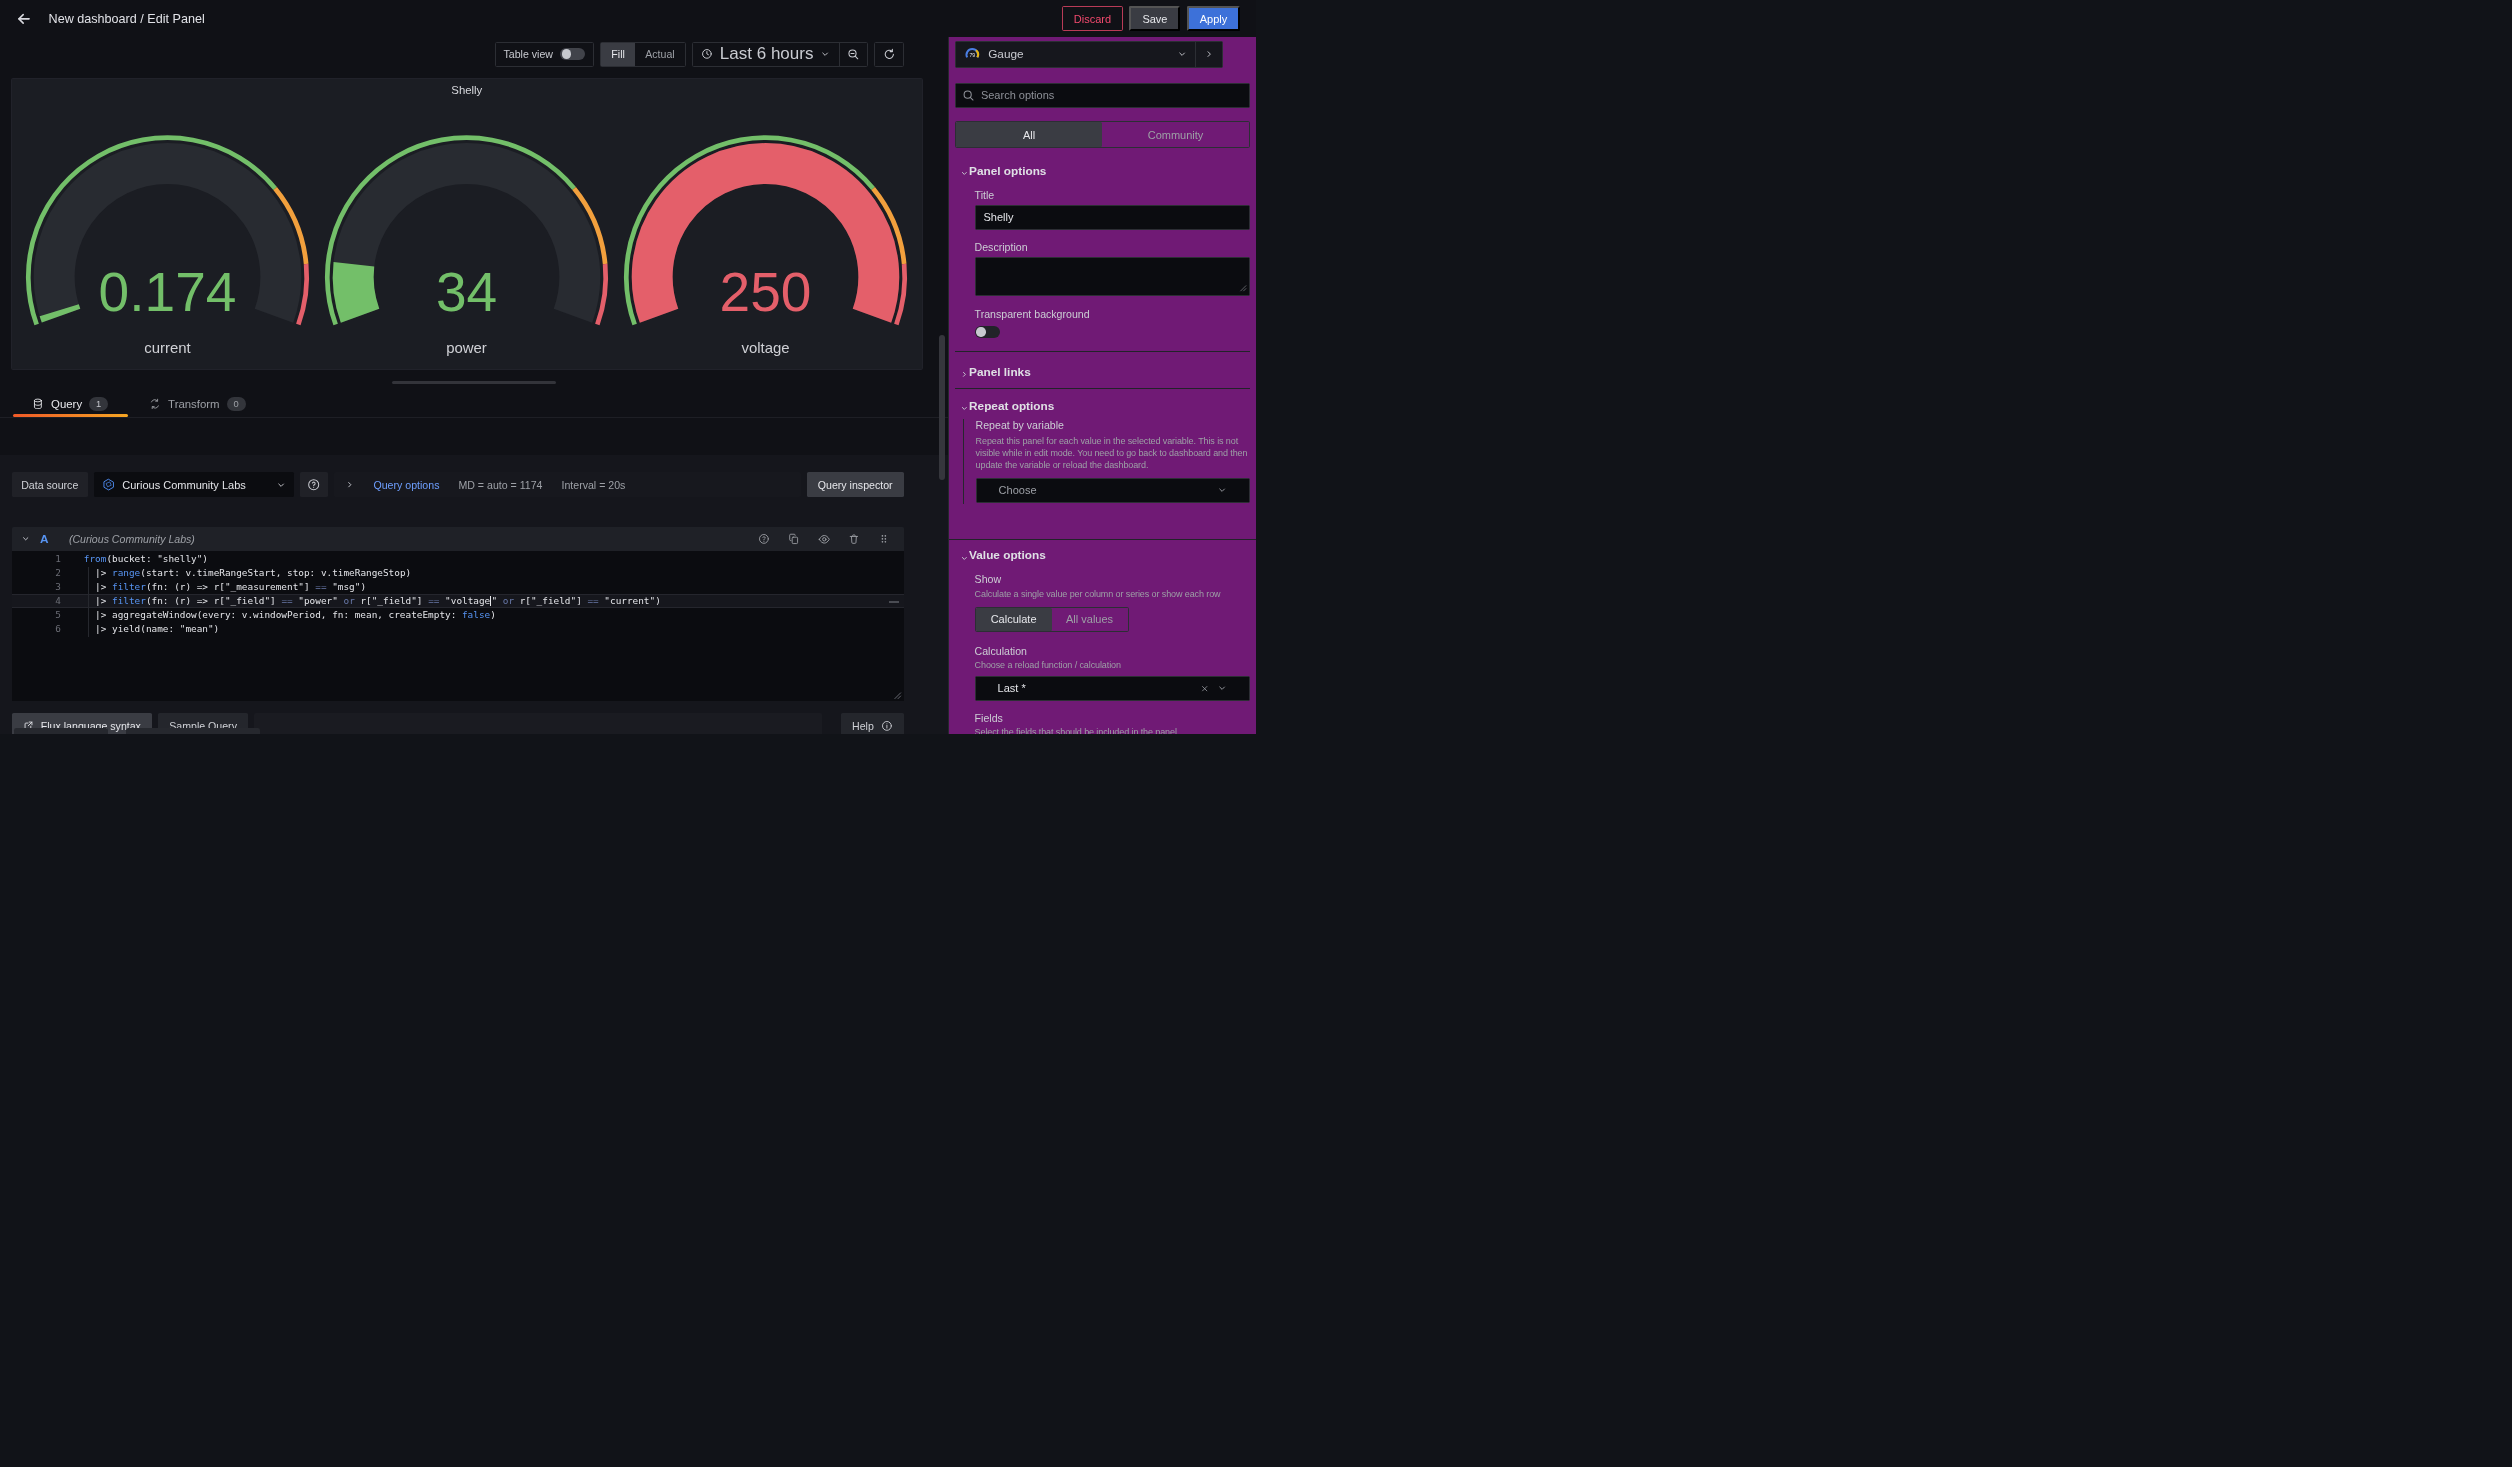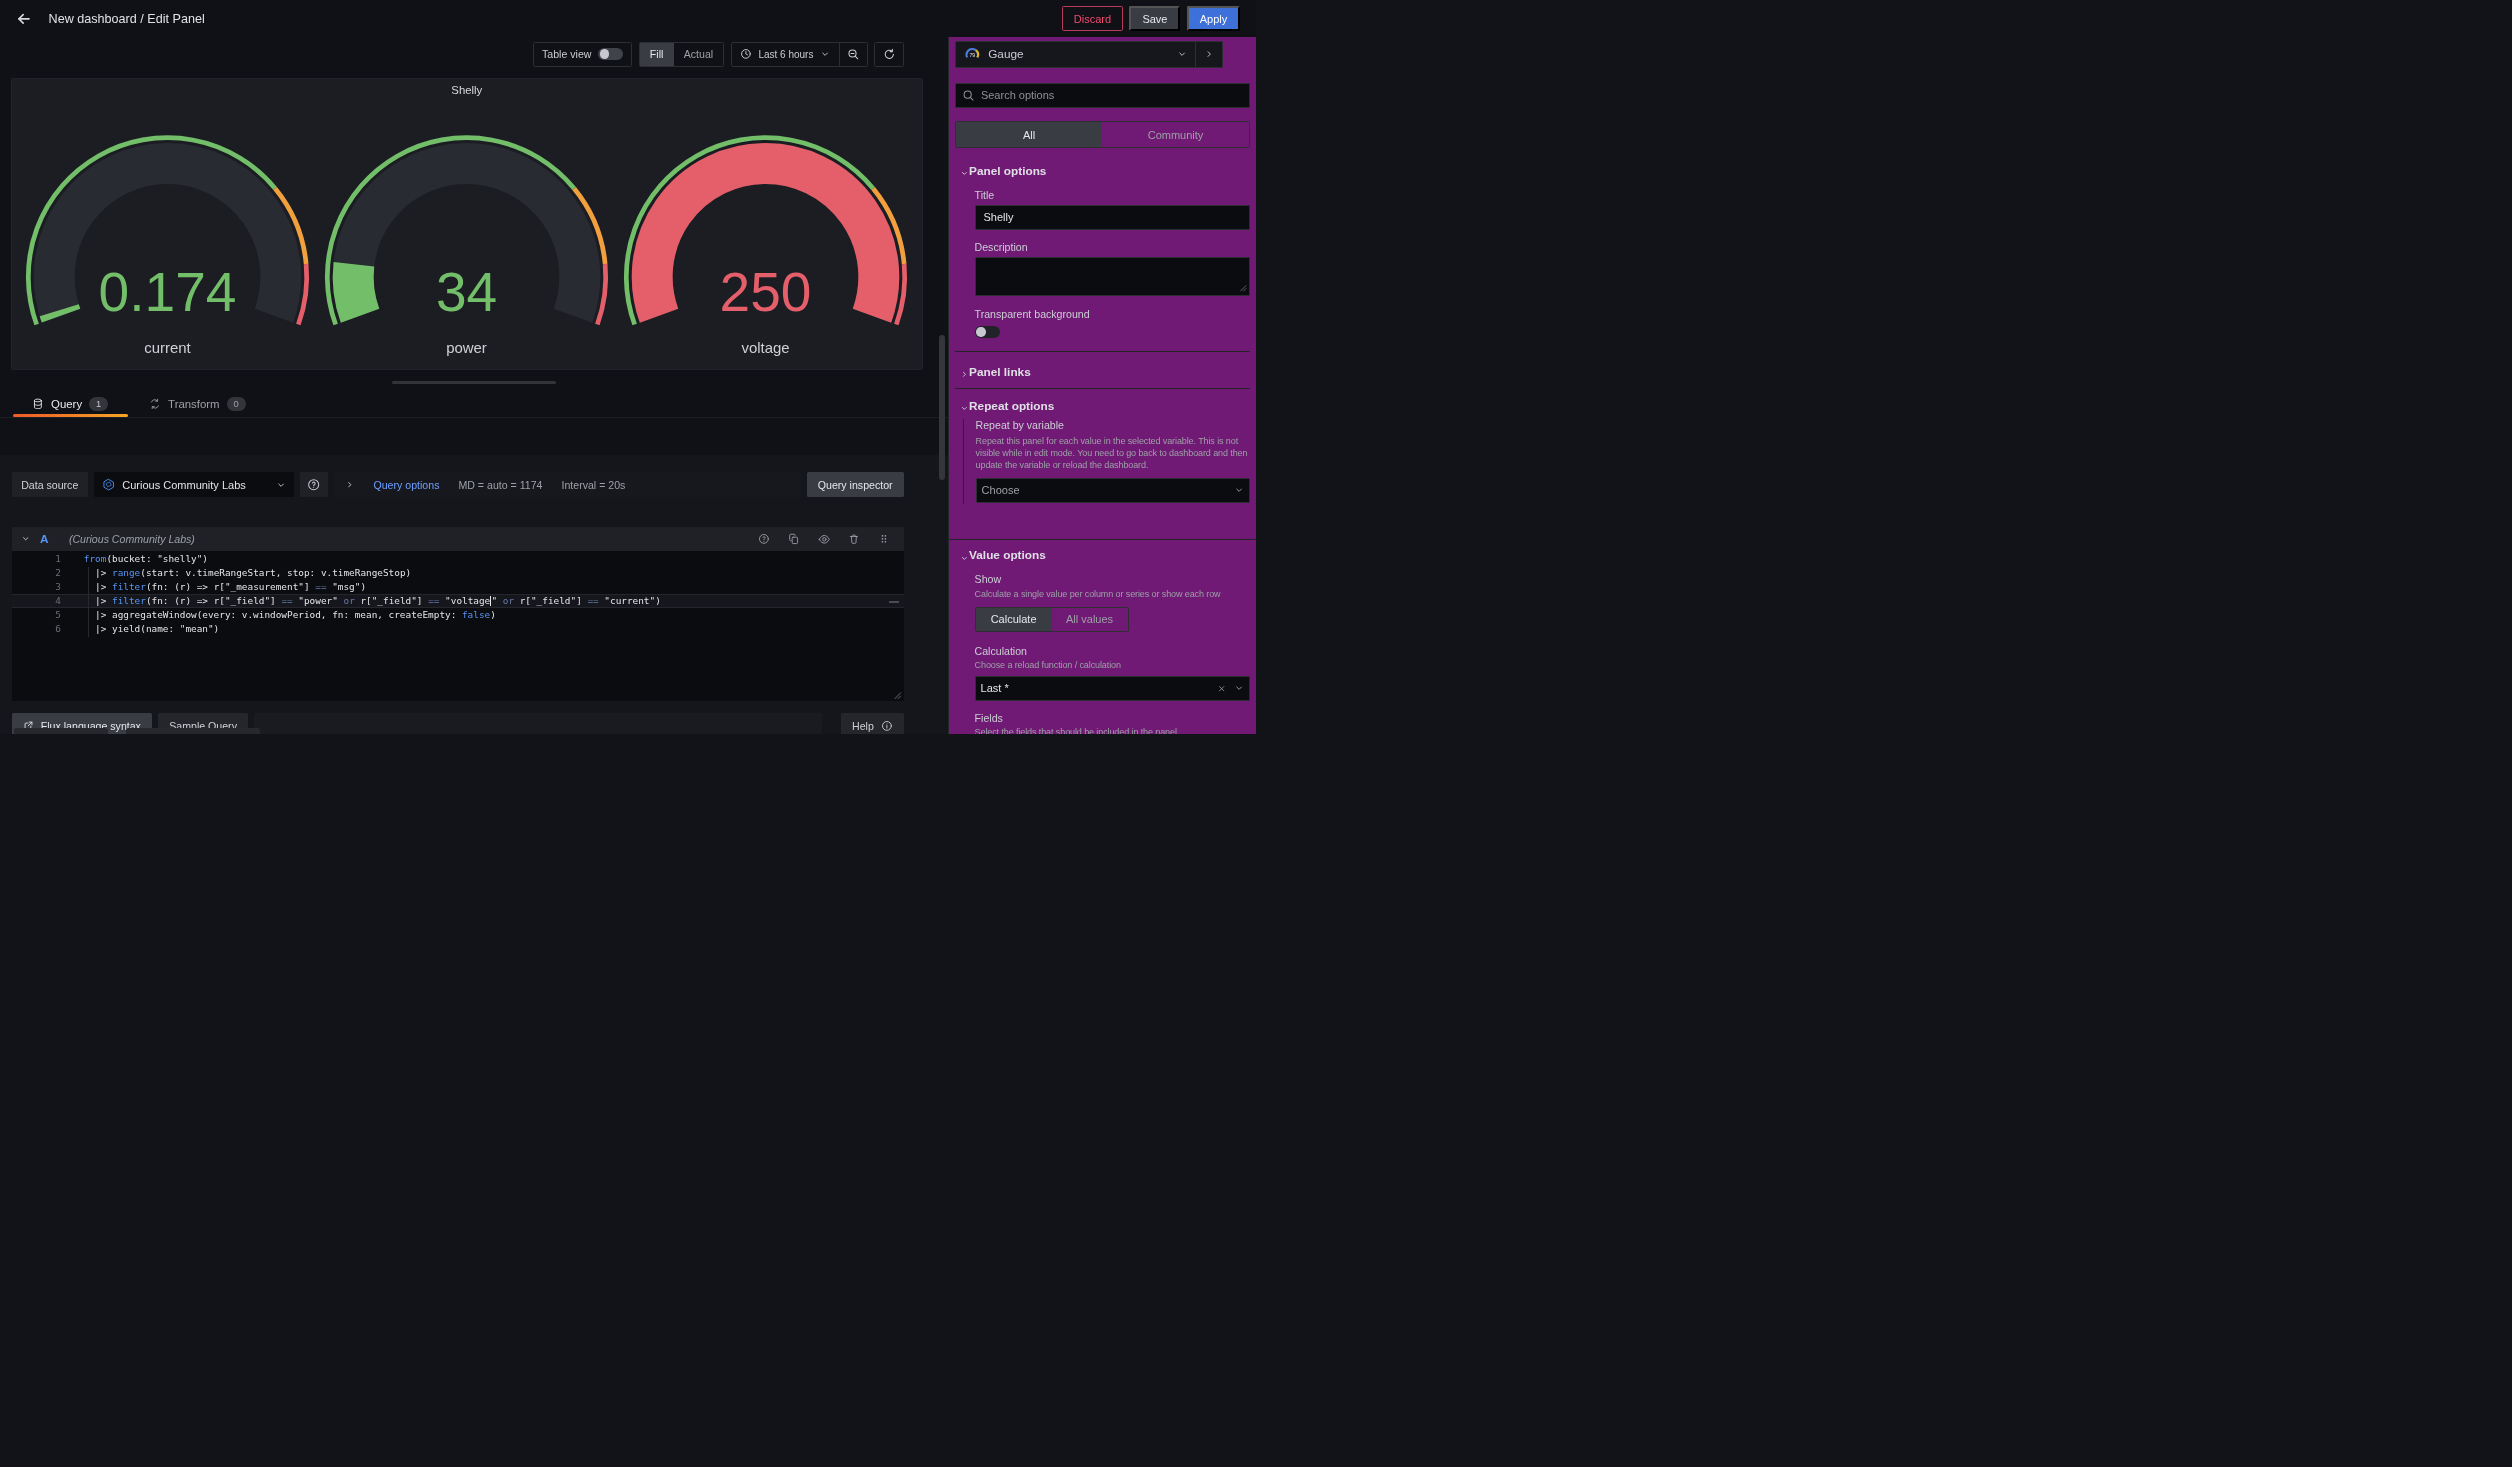--- a/index.html
+++ b/index.html
@@ -114,21 +114,21 @@
   .sec-h .ht { font-size:11.8px; font-weight:600; color:#dfe0e5; }
   .sec-h .chev { color:#c9cbd1; display:flex; }
   .sec-pad { padding-left:19.7px; }
   .flabel { font-size:10.6px; font-weight:500; color:#ccced4; }
   .fdesc { font-size:9px; letter-spacing:-0.1px; color:#9da0a6; line-height:12.2px; }
   .finput { height:25px; background:#0b0c10; border:0.8px solid #2c2e34; border-radius:1.6px; width:100%; color:#e4e5e9;
     font-size:11px; font-family:"Liberation Sans",sans-serif; padding:0 7.9px; outline:none; }
   .farea { position:relative; }
   .farea textarea { height:39px; resize:none; padding-top:4.7px; display:block; }
   .farea .agrip { position:absolute; right:2.4px; bottom:3.9px; color:#6b6d75; }
-  .fselect { height:25px; background:#0b0c10; border:0.8px solid #2c2e34; border-radius:1.6px; display:flex; align-items:center; padding:0 5px; cursor:pointer; }
+  .fselect { height:25px; background:#0b0c10; border:0.8px solid #2c2e34; border-radius:1.6px; display:flex; align-items:center; padding:0 22px; cursor:pointer; }
   .fselect .ph { flex:1; font-size:11px; color:#9da0a6; }
   .fselect .val { flex:1; font-size:11px; color:#e4e5e9; }
   .fselect .xi { color:#9da0a6; margin-right:7px; display:flex; }
   .fselect .ci { color:#9da0a6; display:flex; }
   .hr { border-top:0.8px solid #222329; }
   .indent { margin-left:7.9px; border-left:0.8px solid #26272d; padding-left:11.8px; }
   .calcgrp { width:154px; }
 
   svg.ic { display:block; }
 </style>
@@ -163,21 +163,21 @@
       <div class="tgroup">
         <div class="seg on">Fill</div>
         <div class="seg">Actual</div>
       </div>
       <div class="tgroup">
         <div class="pad">
           <svg class="ic" width="11.8" height="11.8" viewBox="0 0 24 24" stroke="currentColor" fill="none" stroke-width="2" stroke-linecap="round" stroke-linejoin="round">
               <circle cx="12" cy="12" r="8.8"></circle>
               <polyline points="12,7.2 12,12 15.2,13.8"></polyline>
             </svg>
-          <span style="font-weight:500;font-size:10px">Last 6 hours</span>
+          <span style="font-weight:500;font-size:17px">Last 6 hours</span>
           <svg class="ic" width="10.2" height="10.2" viewBox="0 0 24 24" stroke="currentColor" fill="none" stroke-width="2.2" stroke-linecap="round" stroke-linejoin="round">
               <polyline points="6.5,9.5 12,15 17.5,9.5"></polyline>
             </svg>
         </div>
         <div class="vdiv"></div>
         <div class="icbtn">
           <svg class="ic" width="12.6" height="12.6" viewBox="0 0 24 24" stroke="currentColor" fill="none" stroke-width="2" stroke-linecap="round" stroke-linejoin="round">
               <circle cx="10.5" cy="10.5" r="6.8"></circle>
               <line x1="15.6" y1="15.6" x2="20.5" y2="20.5"></line>
               <line x1="7.6" y1="10.5" x2="13.4" y2="10.5"></line>

